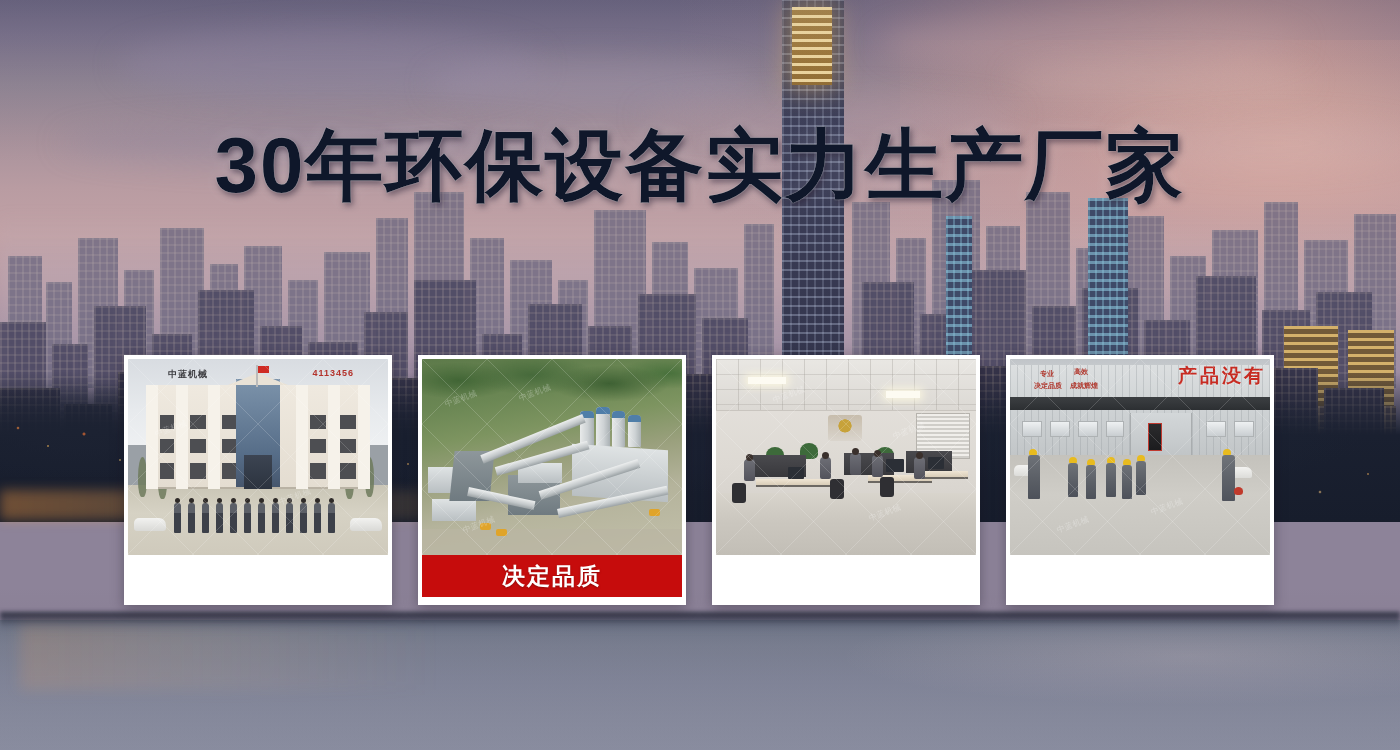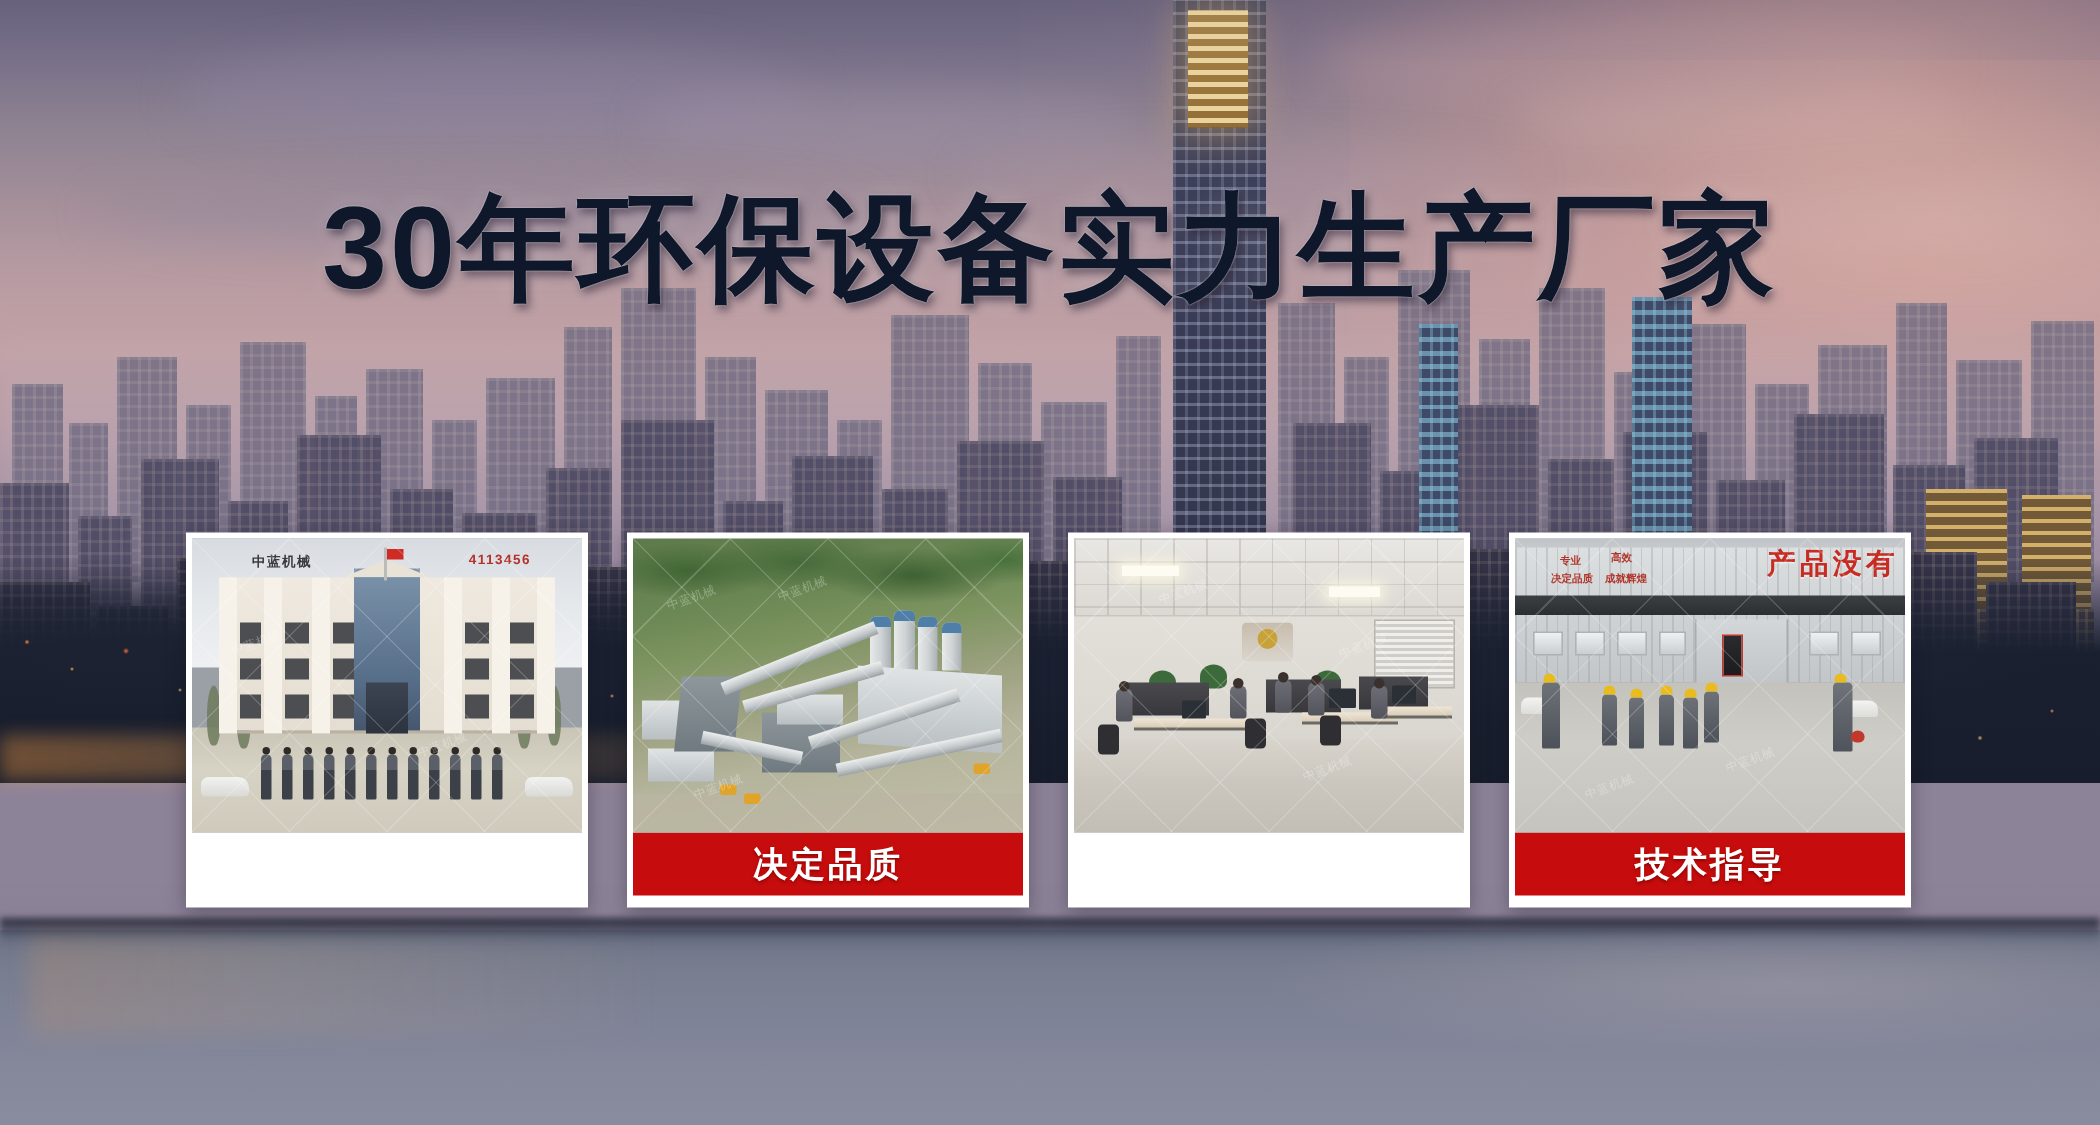--- a/index.html
+++ b/index.html
@@ -698,17 +698,16 @@
         <div class="p4-worker" style="left:96px;  top:104px;"></div>
         <div class="p4-worker" style="left:112px; top:106px;"></div>
         <div class="p4-worker" style="left:126px; top:102px;"></div>
         <div class="p4-worker" style="left:212px; top:96px;  height:46px; width:13px;
               background:linear-gradient(180deg,#70747a 0%,#5d6168 55%,#4f535c 100%);"></div>
         <div class="p4-helmet" style="left:224px; top:128px;"></div>
         <div class="mesh"></div>
         <div class="wm" style="left:140px; top:142px;">中蓝机械</div>
         <div class="wm" style="left:46px;  top:160px;">中蓝机械</div>
       </div>
-      <div class="card-caption">技术指导</div>
     </div>
 
   </div>
 </div>
 
 </body></html>

